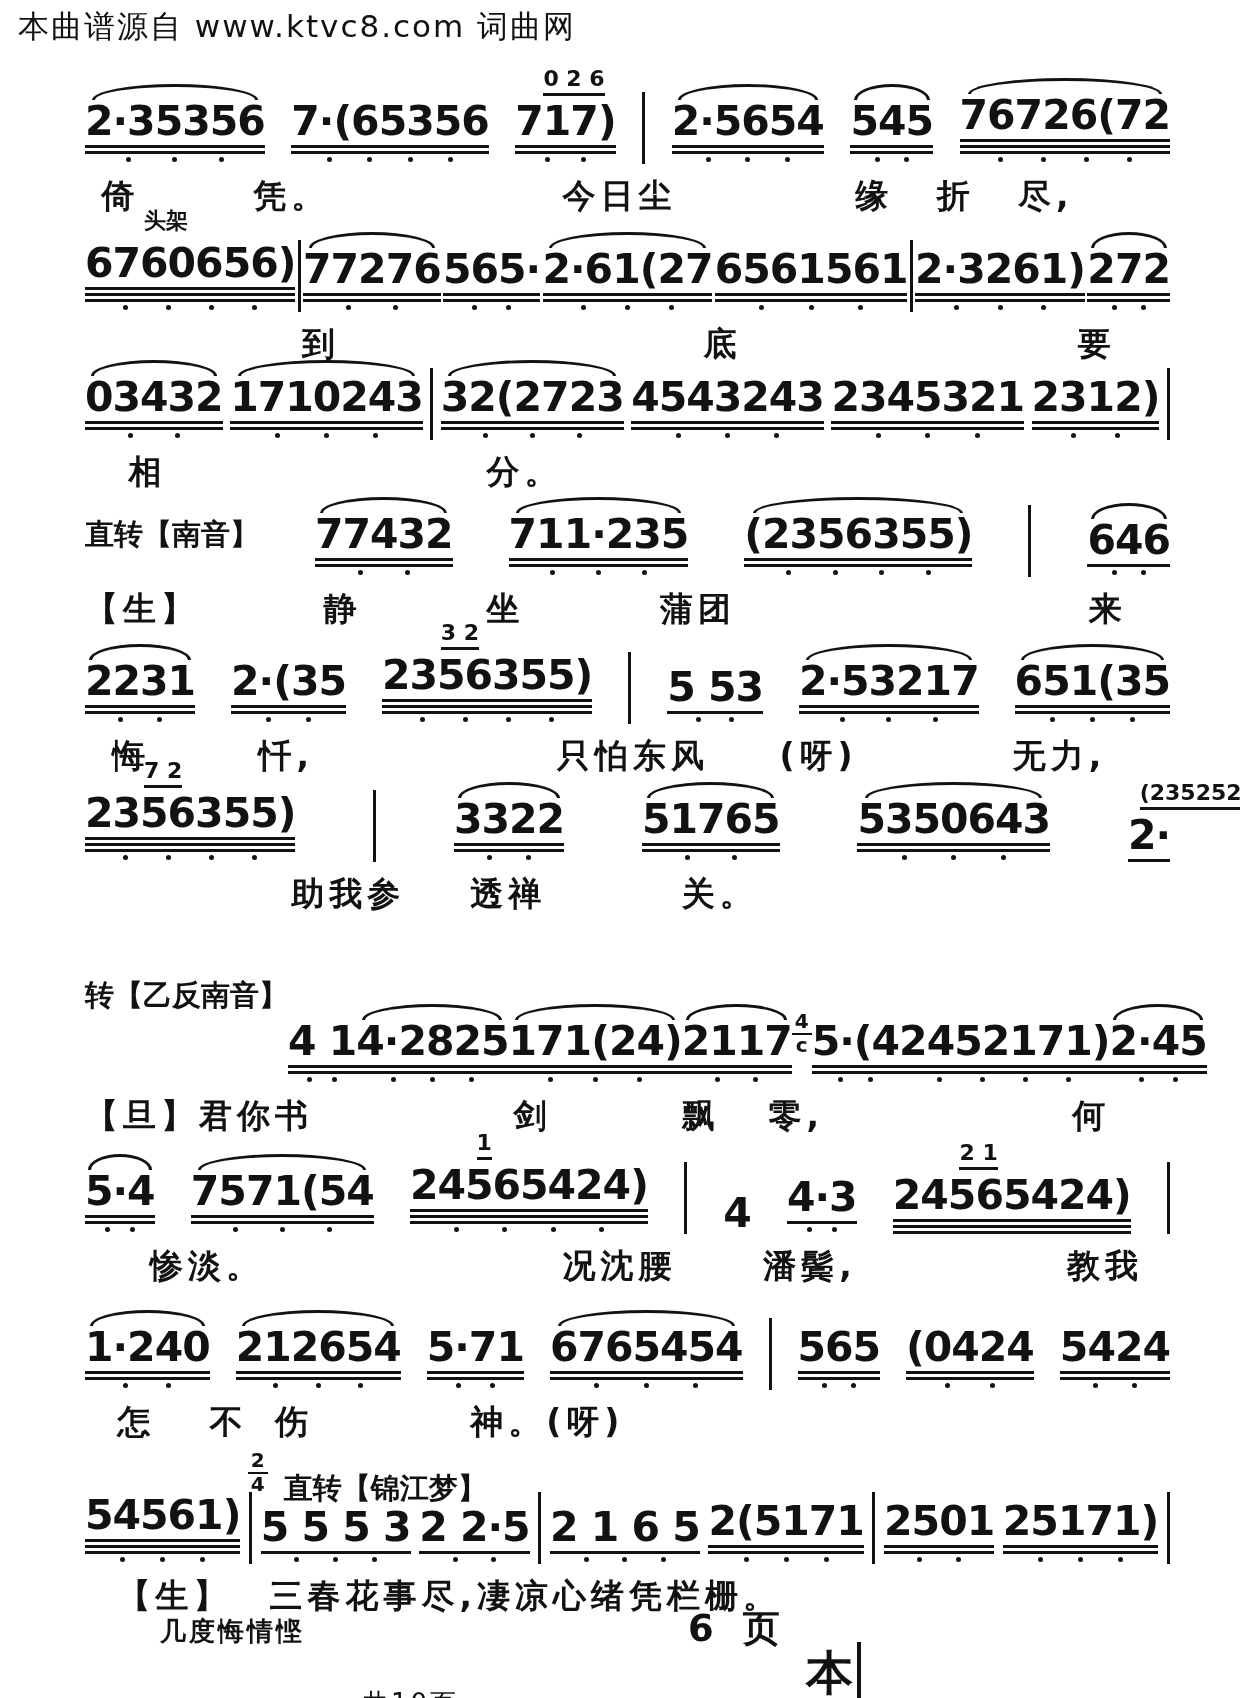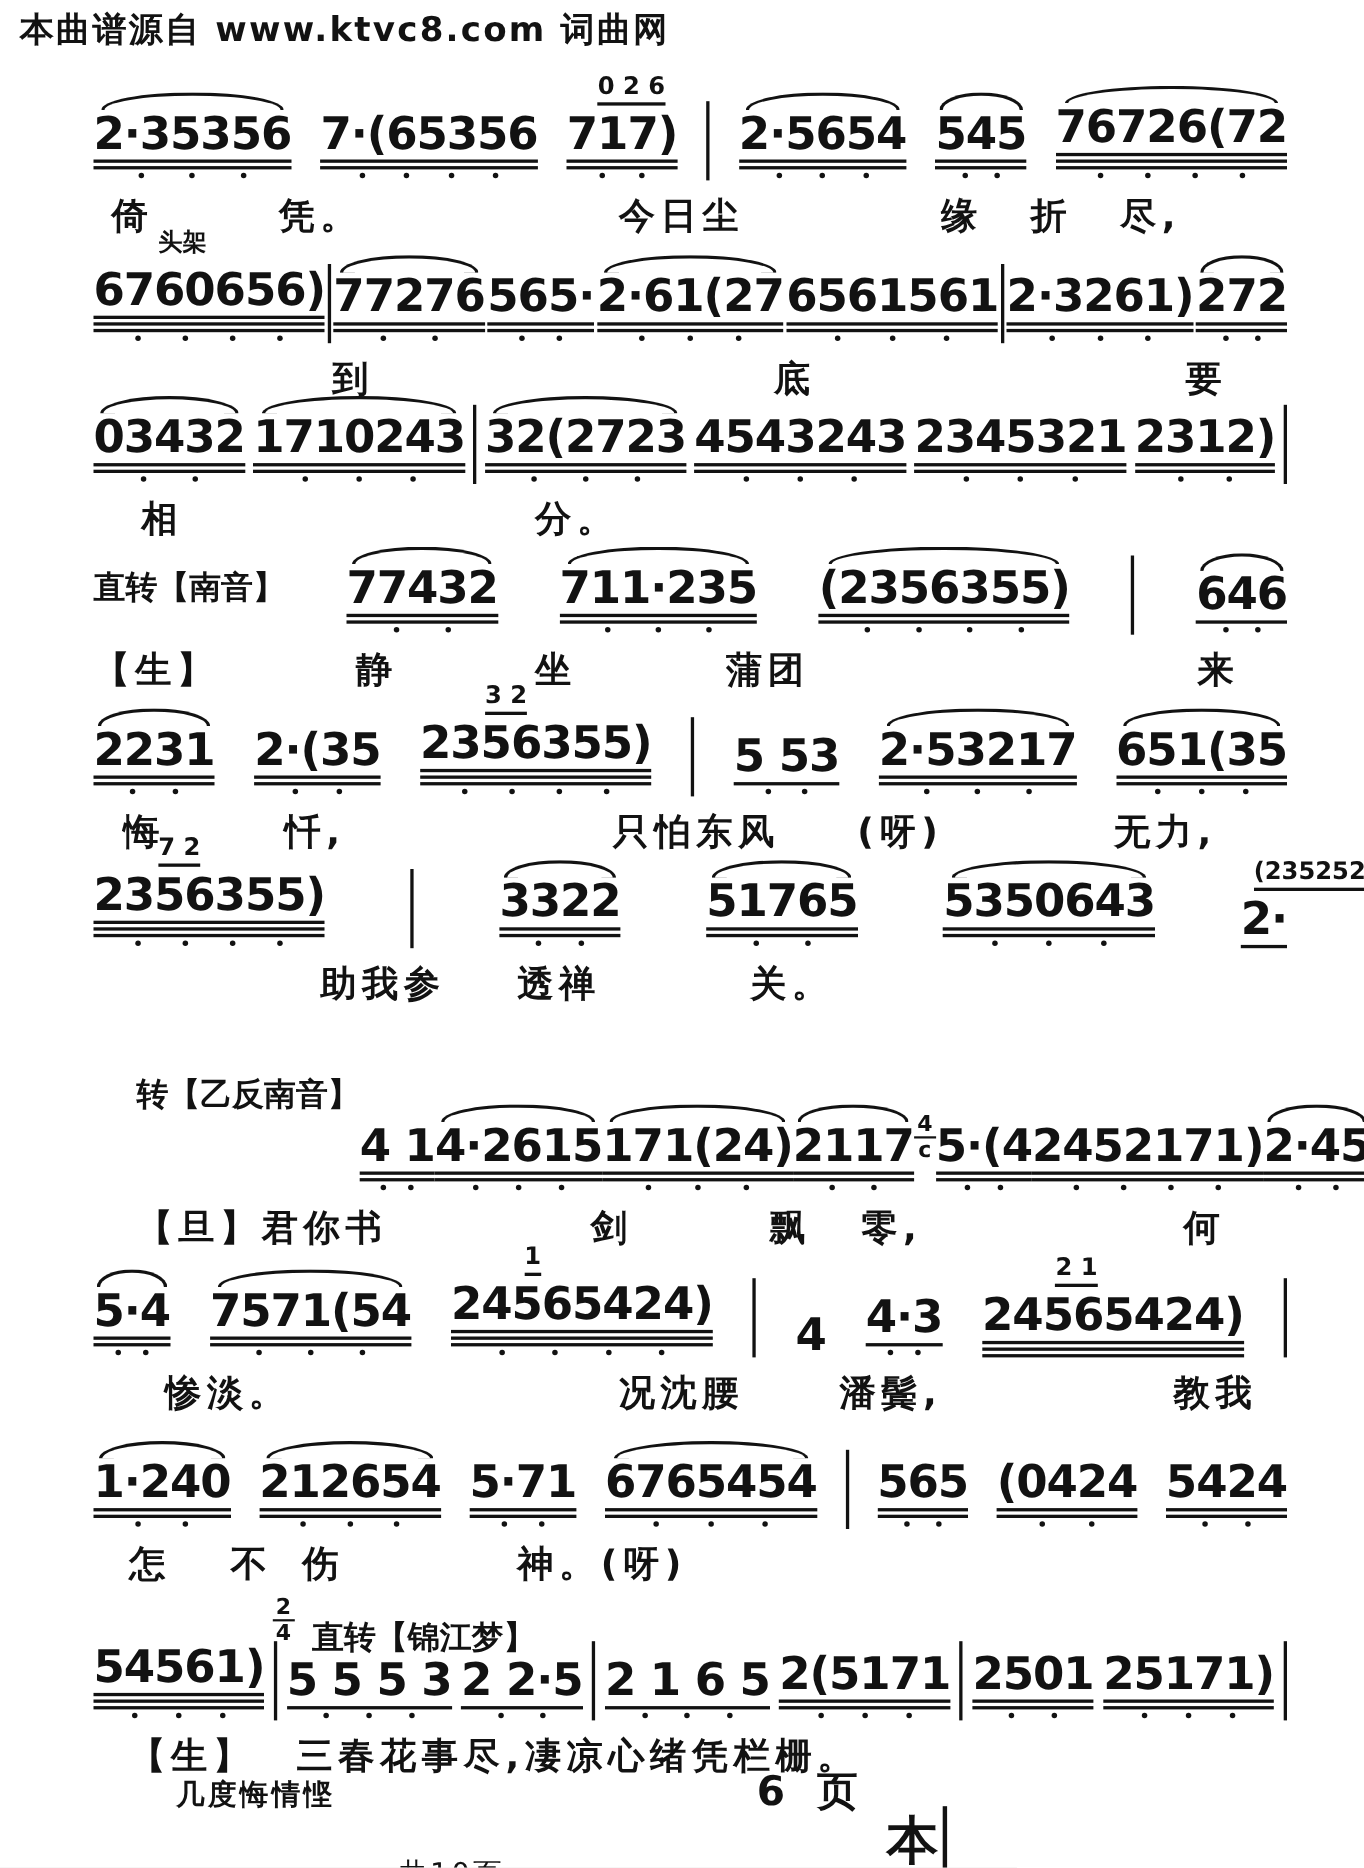--- a/index.html
+++ b/index.html
@@ -1,18 +1,18 @@
 <!DOCTYPE html>
 <html><head>
 <meta charset="utf-8">
 <style>
   html,body{margin:0;padding:0;background:#e8e8e8;}
   .page{position:relative;width:1240px;height:1698px;background:#ffffff;color:#121212;
         font-family:"DejaVu Sans",sans-serif;overflow:hidden;margin:0 auto;}
-  .src-line{position:absolute;top:6px;left:18px;font-size:31px;font-weight:700;letter-spacing:2px;white-space:nowrap;}
+  .src-line{position:absolute;top:6px;left:18px;font-size:31px;font-weight:400;letter-spacing:2px;white-space:nowrap;}
   .score-line{position:absolute;left:85px;right:70px;}
   .music{display:flex;justify-content:space-between;align-items:flex-end;position:relative;}
   .mlabel{font-size:29px;font-weight:700;white-space:nowrap;align-self:flex-end;margin-bottom:22px;}
   .mlabel.raised{transform:translateY(-46px);}
   .mhead{position:absolute;top:-56px;left:15%;display:flex;align-items:center;gap:16px;font-weight:700;}
   .mhead .hlabel{font-size:29px;white-space:nowrap;margin-top:33px;}
   .grp{position:relative;display:flex;flex-direction:column;}
   .num{font-size:41px;font-weight:700;line-height:1;letter-spacing:-1px;white-space:nowrap;}
   .ul{height:3px;background:#121212;margin-top:3px;}
   .dots{display:flex;justify-content:space-evenly;margin-top:3px;height:7px;}
@@ -433,35 +433,35 @@
             <div class="num">2·</div>
             <div class="ul"></div>
           </div>
         </div>
         <div class="lyrics">
           <span style="left: 19%;">助我参</span>
           <span style="left: 35.5%;">透禅</span>
           <span style="left: 55%;">关。</span>
         </div>
       </div>
-      <div class="score-line" style="top: 1012px; margin-left: 39px;">
+      <div class="score-line" style="top: 1012px;">
         <div class="music">
           <div class="mlabel raised">转【乙反南音】</div>
           <div class="grp">
             <div class="num">4 1</div>
             <div class="ul"></div>
             <div class="ul"></div>
             <div class="dots">
               <span class="dot"></span>
               <span class="dot"></span>
             </div>
           </div>
           <div class="barline"></div>
           <div class="grp arc">
-            <div class="num">4·2615</div>
+            <div class="num">4·2825</div>
             <div class="ul"></div>
             <div class="ul"></div>
             <div class="dots">
               <span class="dot"></span>
               <span class="dot"></span>
               <span class="dot"></span>
             </div>
           </div>
           <div class="grp arc">
             <div class="num">171(24)</div>

